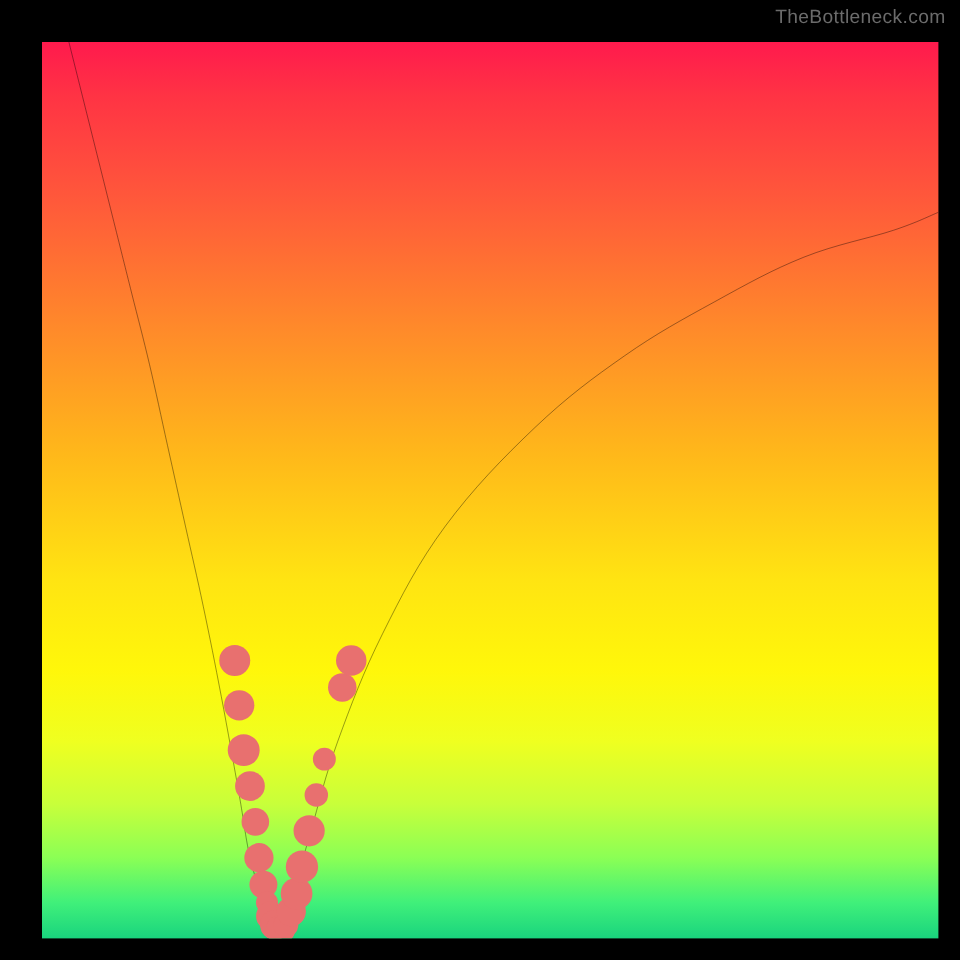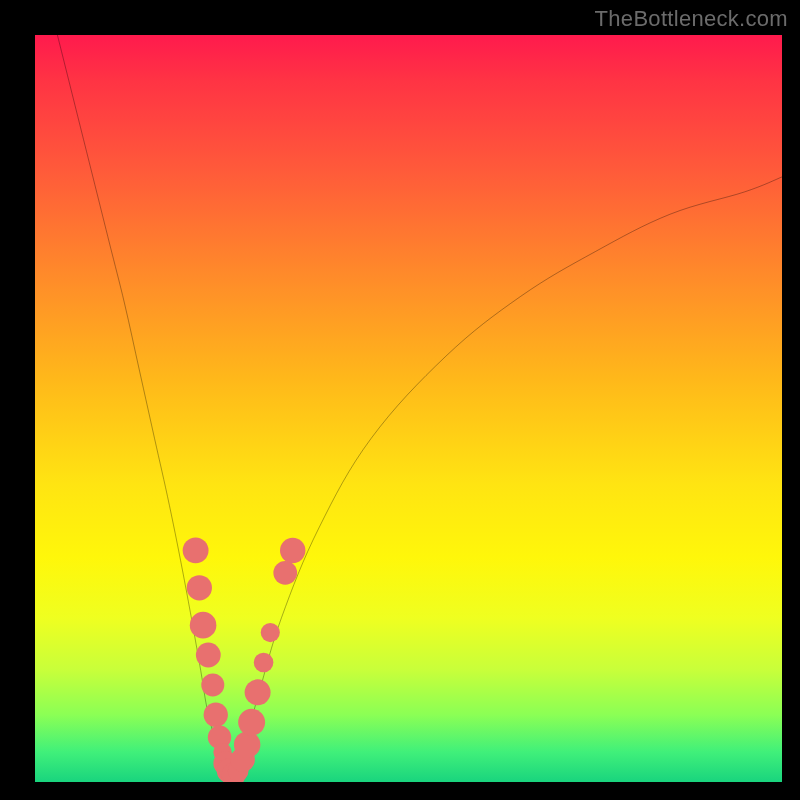--- a/index.html
+++ b/index.html
@@ -15,21 +15,21 @@
     position: relative;
     width: 800px;
     height: 800px;
     background: #000;
   }
   .watermark {
     position: absolute;
     top: 6px;
     right: 12px;
     color: #6b6b6b;
-    font-size: 22px;
+    font-size: 16px;
     font-weight: 400;
     letter-spacing: 0.3px;
     z-index: 10;
     user-select: none;
   }
   .plot-area {
     position: absolute;
     left: 35px;
     top: 35px;
     width: 747px;

